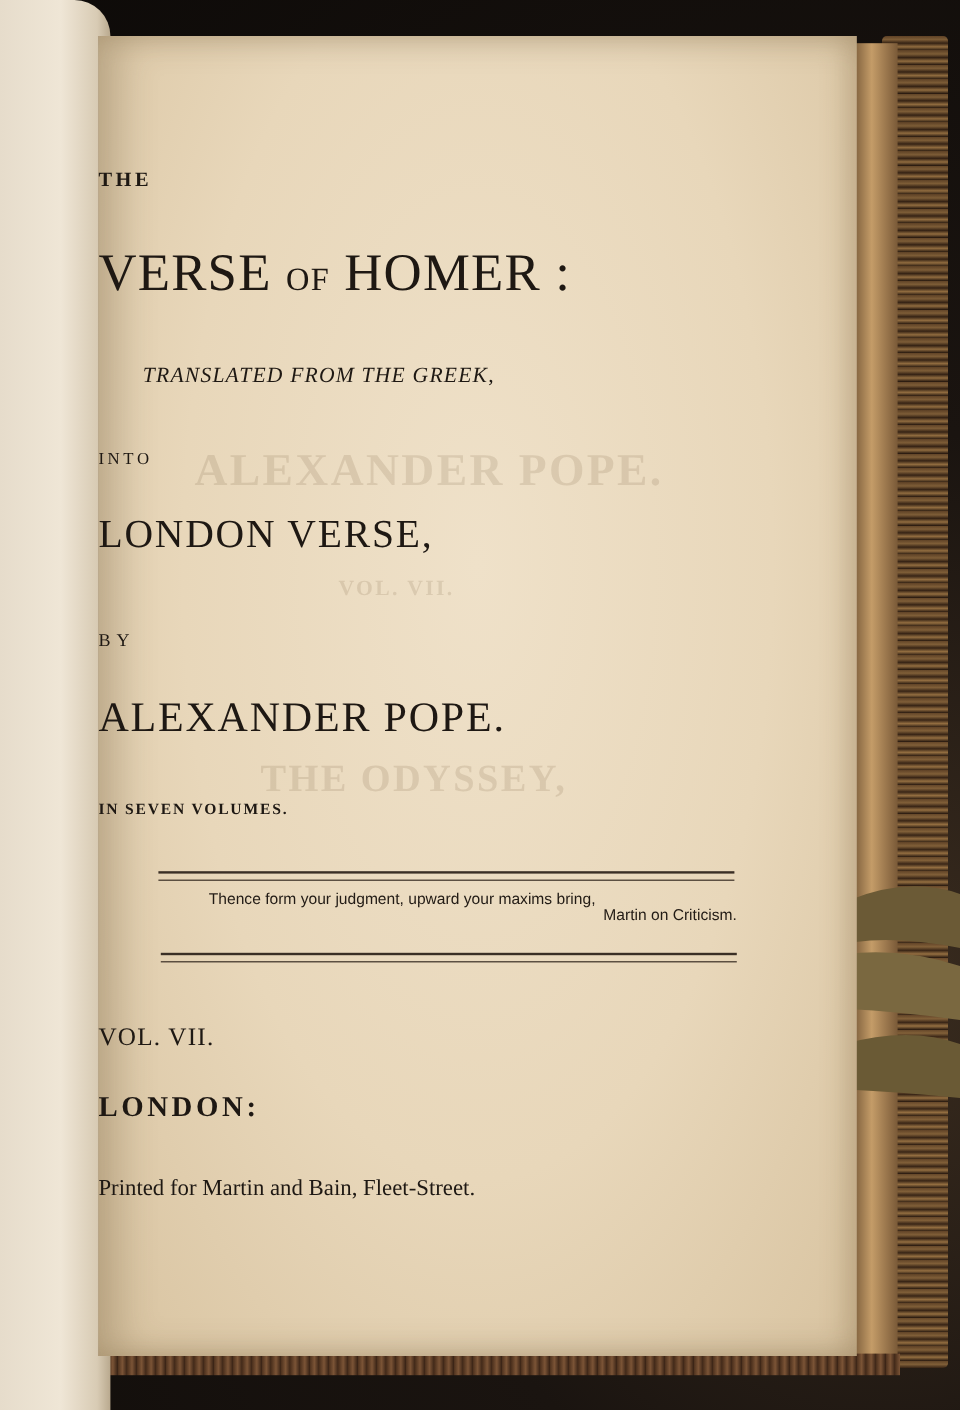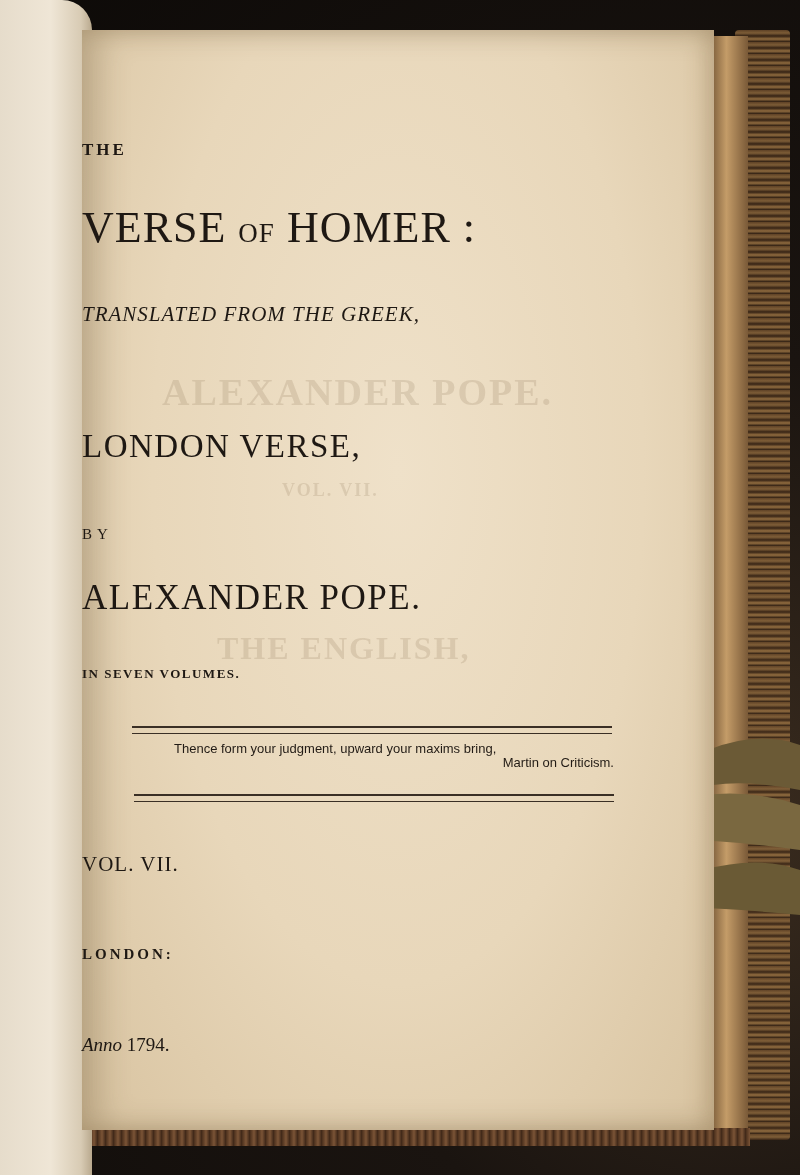--- a/index.html
+++ b/index.html
@@ -45,37 +45,37 @@
     .clasp {
       position:absolute; left:668px; top:730px; width:132px; height:190px;
     }
     .line {
       position:absolute; left:0; width:100%; color:#1e1813;
       white-space:nowrap;
     }
     .the { top:110px; font-size:17px; font-weight:bold; letter-spacing:3px; }
     .works { top:172px; font-size:44px; letter-spacing:1px; }
     .works .of { font-size:27px; letter-spacing:1px;margin-top:43px; }
-    .translated { top:272px; font-size:21px; font-style:italic; letter-spacing:1px; }
+    .translated { top:272px; font-size:18px; font-style:italic; letter-spacing:1px;padding-left:37px; }
     .into { top:346px; font-size:14px; letter-spacing:3px; }
     .english { top:398px; font-size:33px; letter-spacing:1.5px; }
     .by { top:496px; font-size:15px; letter-spacing:5px; }
     .author { top:548px; font-size:35px; letter-spacing:1.5px; }
     .volumes { top:636px; font-size:13px; letter-spacing:1.5px; font-weight:bold; }
     .rule { position:absolute; left:50px; width:480px; height:5px;
       border-top:2px solid #3a2f25; border-bottom:1.5px solid #3a2f25; }
     .rule.top { top:696px; }
     .rule.bottom { top:764px; left:52px; }
     .epigraph {
       position:absolute; left:92px; top:712px; width:440px; color:#221b15;
       font-family:"Liberation Sans", sans-serif; font-size:13px; line-height:14px;
     }
     .epigraph .source { text-align:right; }
     .vol { top:822px; font-size:21px; letter-spacing:1px; }
-    .london { top:916px; font-size:15px; letter-spacing:3px; font-weight:bold; }
+    .london { top:880px; font-size:24px; letter-spacing:3px; font-weight:bold; }
     .printed { top:950px; font-size:19px; }
     .anno { top:1004px; font-size:19px; }
     .anno .anno-word { font-style:italic; }
   </style>
 </head>
 <body>
 
 <div class="backdrop"></div>
 <div class="binding-edge"></div>
 <div class="page-edges"></div>
@@ -84,40 +84,38 @@
 
 <svg class="clasp" viewBox="0 0 132 190">
   <path d="M40 20 Q90 0 132 15 L132 60 Q80 50 45 55 Z" fill="#6b5a36"></path>
   <path d="M10 70 Q70 55 132 75 L132 120 Q60 110 8 110 Z" fill="#7a6840"></path>
   <path d="M35 140 Q90 125 132 140 L132 185 Q80 180 38 178 Z" fill="#6a5a35"></path>
 </svg>
 
 <div class="page">
   <div class="ghost" style="left:80px;top:340px;font-size:38px;">ALEXANDER POPE.</div>
   <div class="ghost" style="left:200px;top:450px;font-size:18px;">VOL. VII.</div>
-  <div class="ghost" style="left:135px;top:600px;font-size:32px;">THE ENGLISH,</div>
+  <div class="ghost" style="left:135px;top:600px;font-size:32px;">THE ODYSSEY,</div>
 
   <div class="line the">THE</div>
   <div class="line works">
     <span>VERSE</span>
     <span class="of">OF</span>
     <span>HOMER :</span>
   </div>
   <div class="line translated">TRANSLATED FROM THE GREEK,</div>
+  <div class="line into">INTO</div>
   <div class="line english">LONDON VERSE,</div>
   <div class="line by">BY</div>
   <div class="line author">ALEXANDER POPE.</div>
   <div class="line volumes">IN SEVEN VOLUMES.</div>
 
   <div class="rule top"></div>
   <div class="epigraph">
     <div>Thence form your judgment, upward your maxims bring,</div>
     <div class="source">Martin on Criticism.</div>
   </div>
   <div class="rule bottom"></div>
 
   <div class="line vol">VOL. VII.</div>
   <div class="line london">LONDON:</div>
-  <div class="line anno">
-    <span class="anno-word">Anno</span>
-    <span>1794.</span>
-  </div>
+  <div class="line printed">Printed for Martin and Bain, Fleet-Street.</div>
 </div>
 
 </body></html>

